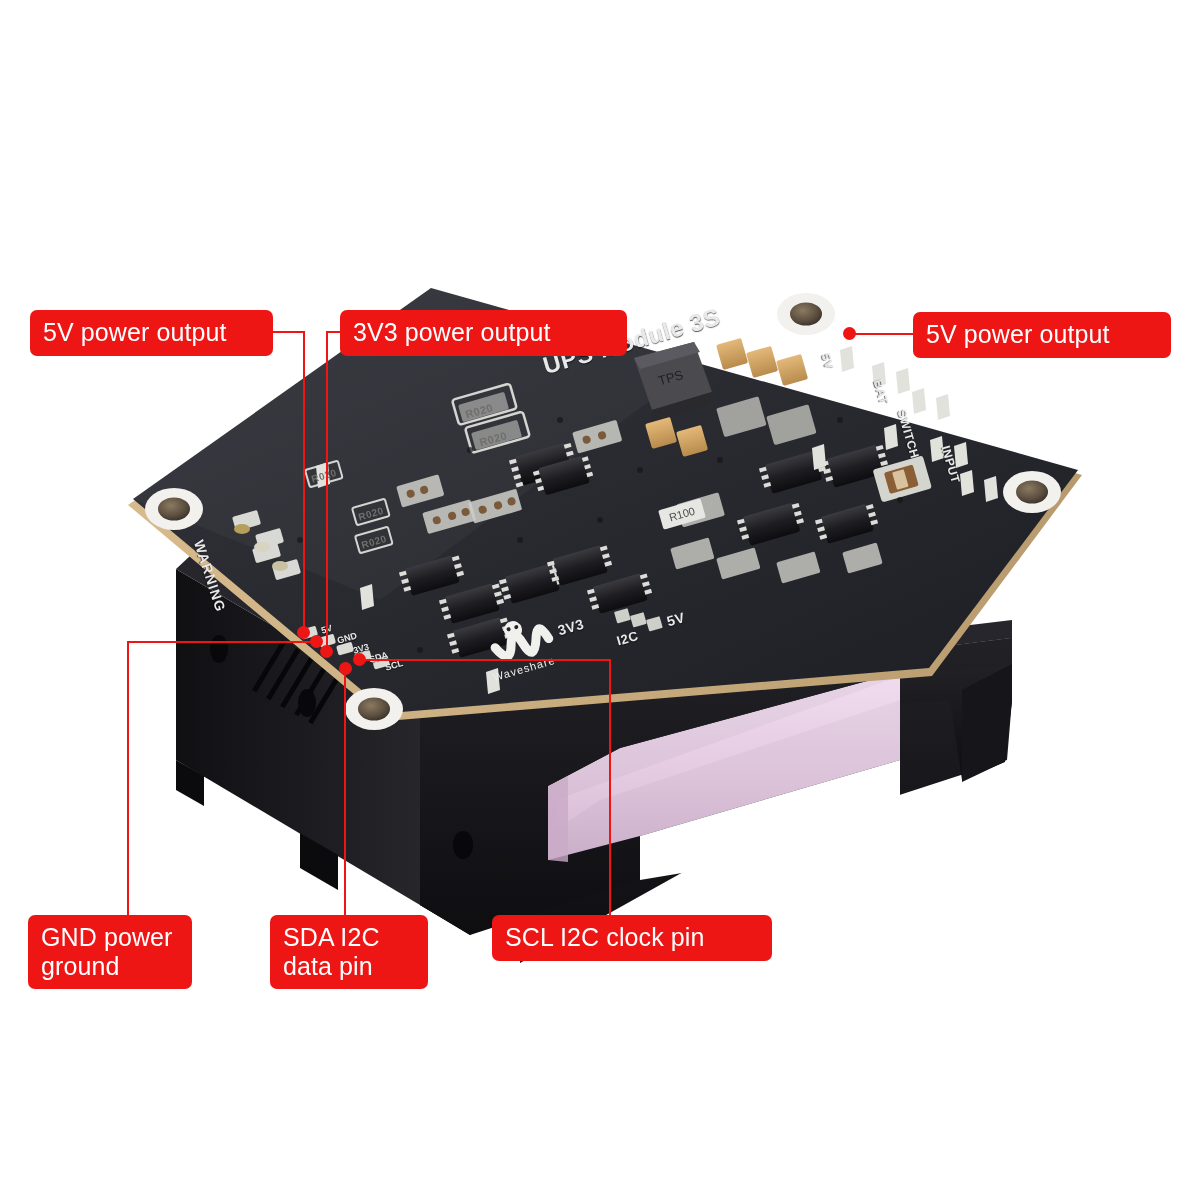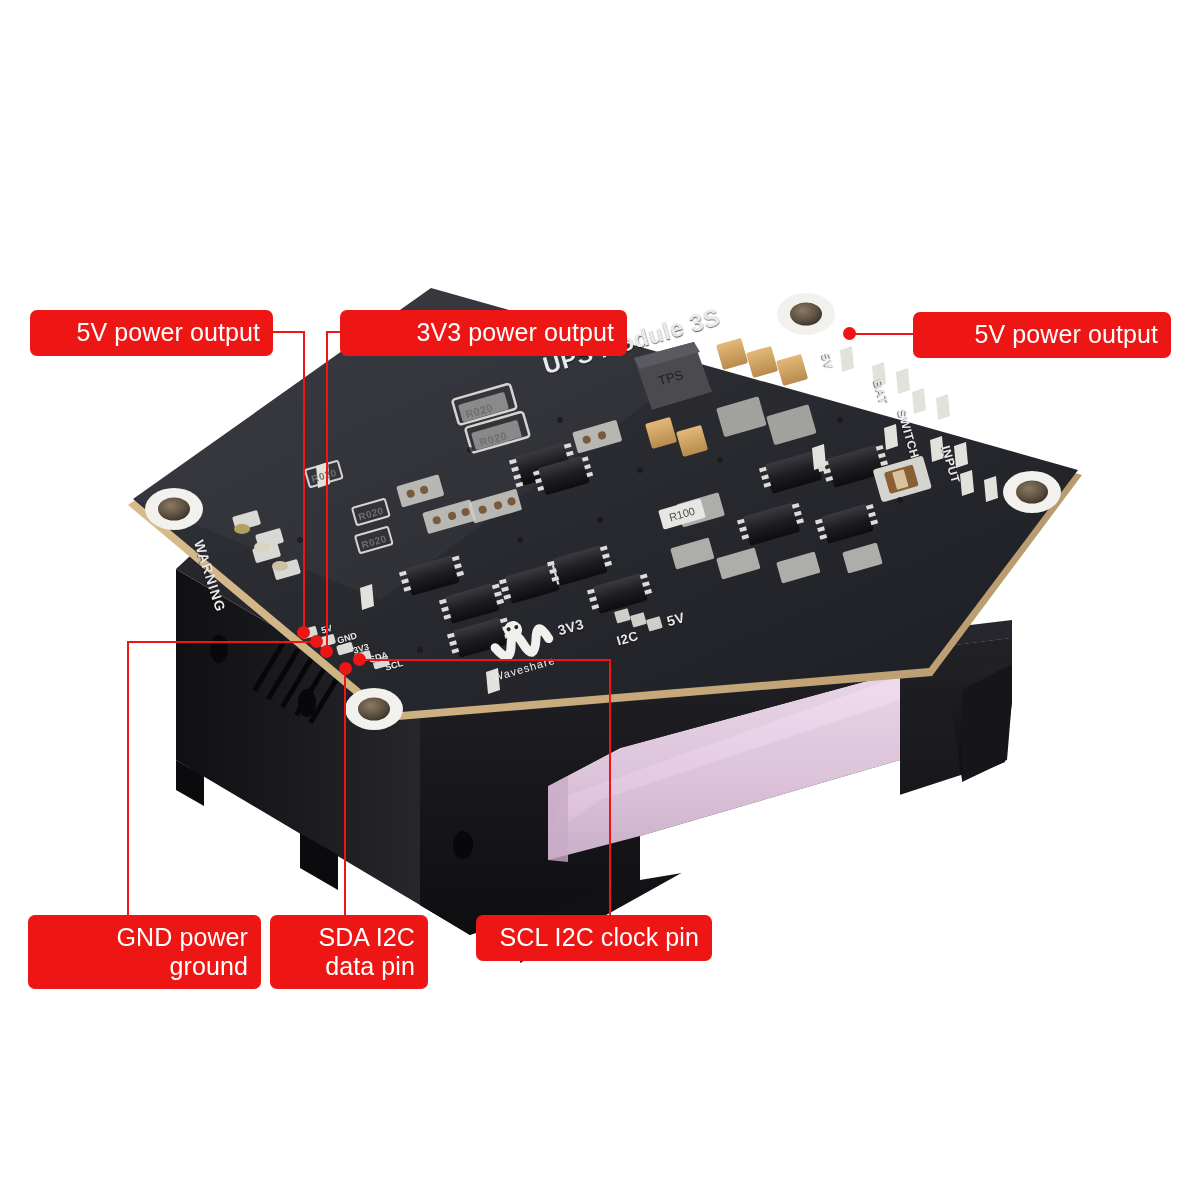--- a/index.html
+++ b/index.html
@@ -16,21 +16,21 @@
     position:absolute;
     background:#ee1515;
     color:#ffffff;
     border-radius:7px;
     font-size:25px;
     line-height:1.14;
     font-weight:400;
     letter-spacing:.1px;
     padding:8px 13px 9px 13px;
     white-space:pre-line;
-    text-align:right;
+    text-align:left;
     box-sizing:border-box;
     z-index:40;
   }
 
   
   .lead{position:absolute;background:#ee1515;z-index:30;}
   .lead.h{height:2px;}
   .lead.v{width:2px;}
   .dot{
     position:absolute;width:13px;height:13px;border-radius:50%;
@@ -481,21 +481,21 @@
   <div class="dot" style="left:353px;top:653px;"></div>
   <div class="dot" style="left:339px;top:662px;"></div>
   <div class="dot" style="left:843px;top:327px;"></div>
 
   <div class="callout" style="left:30px;top:310px;width:243px;">5V power output</div>
 
   <div class="callout" style="left:340px;top:310px;width:287px;">3V3 power output</div>
 
   <div class="callout" style="left:913px;top:312px;width:258px;">5V power output</div>
 
-  <div class="callout" style="left:28px;top:915px;width:233px;">GND power
+  <div class="callout" style="left:28px;top:915px;width:164px;">GND power
 ground</div>
 
   <div class="callout" style="left:270px;top:915px;width:158px;">SDA I2C
 data pin</div>
 
-  <div class="callout" style="left:476px;top:915px;width:236px;">SCL I2C clock pin</div>
+  <div class="callout" style="left:492px;top:915px;width:280px;">SCL I2C clock pin</div>
 
 </div>
 
 </body></html>

